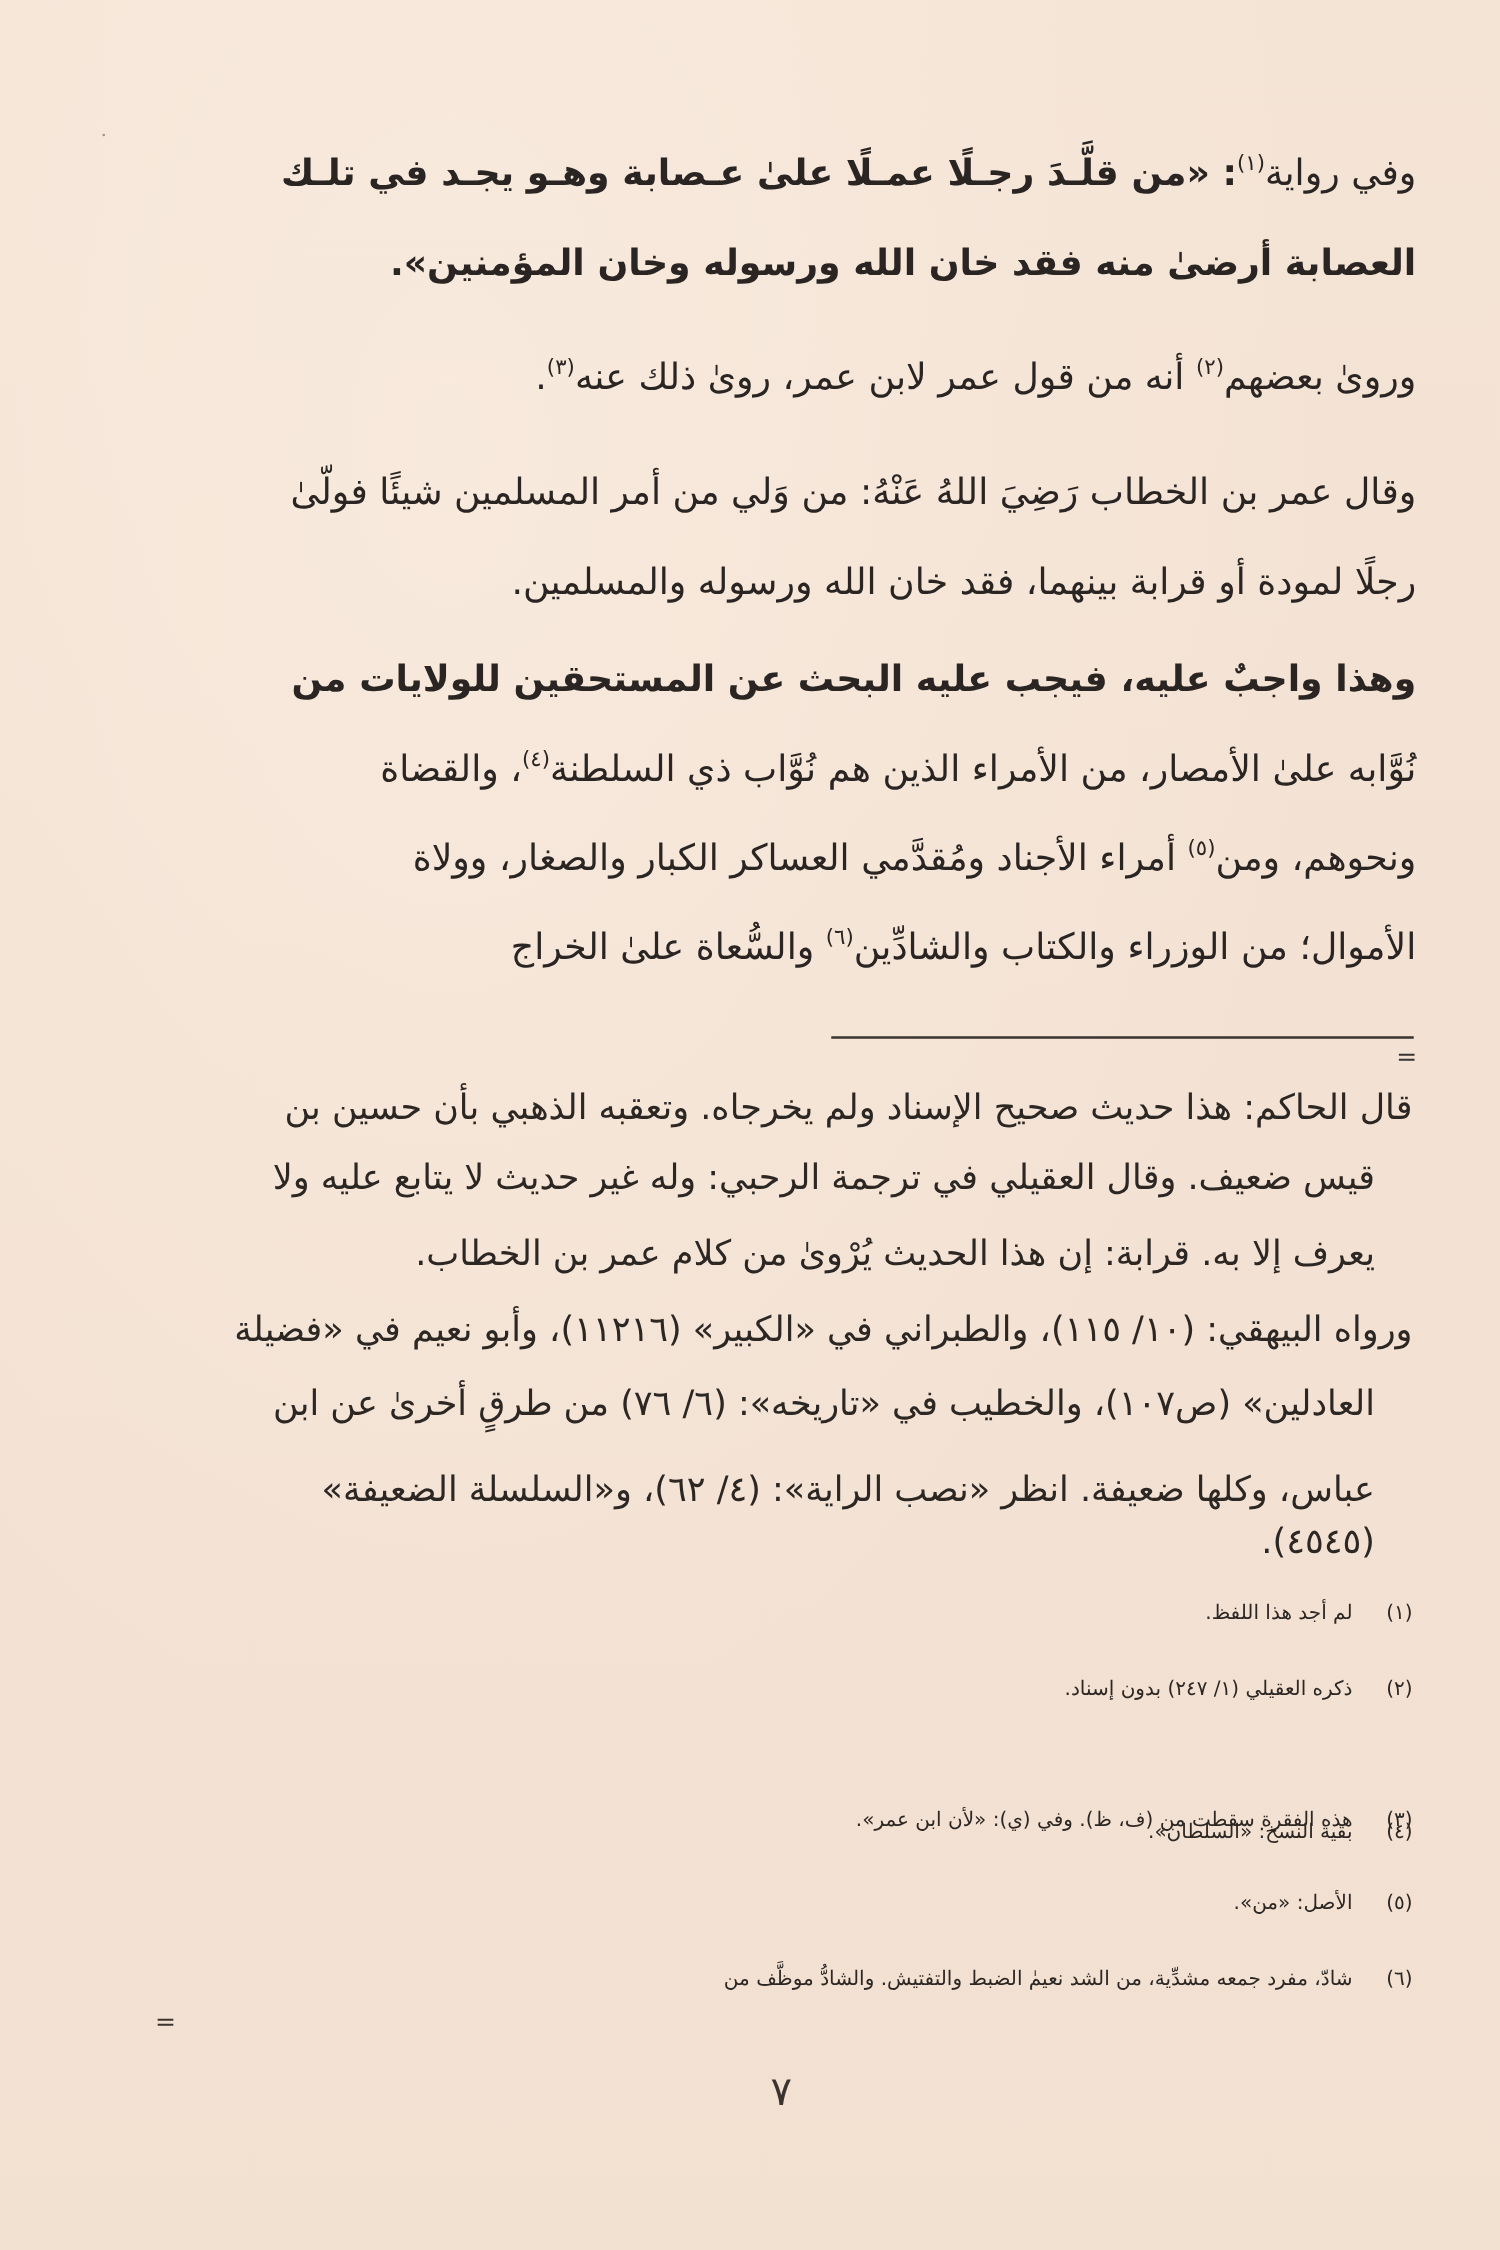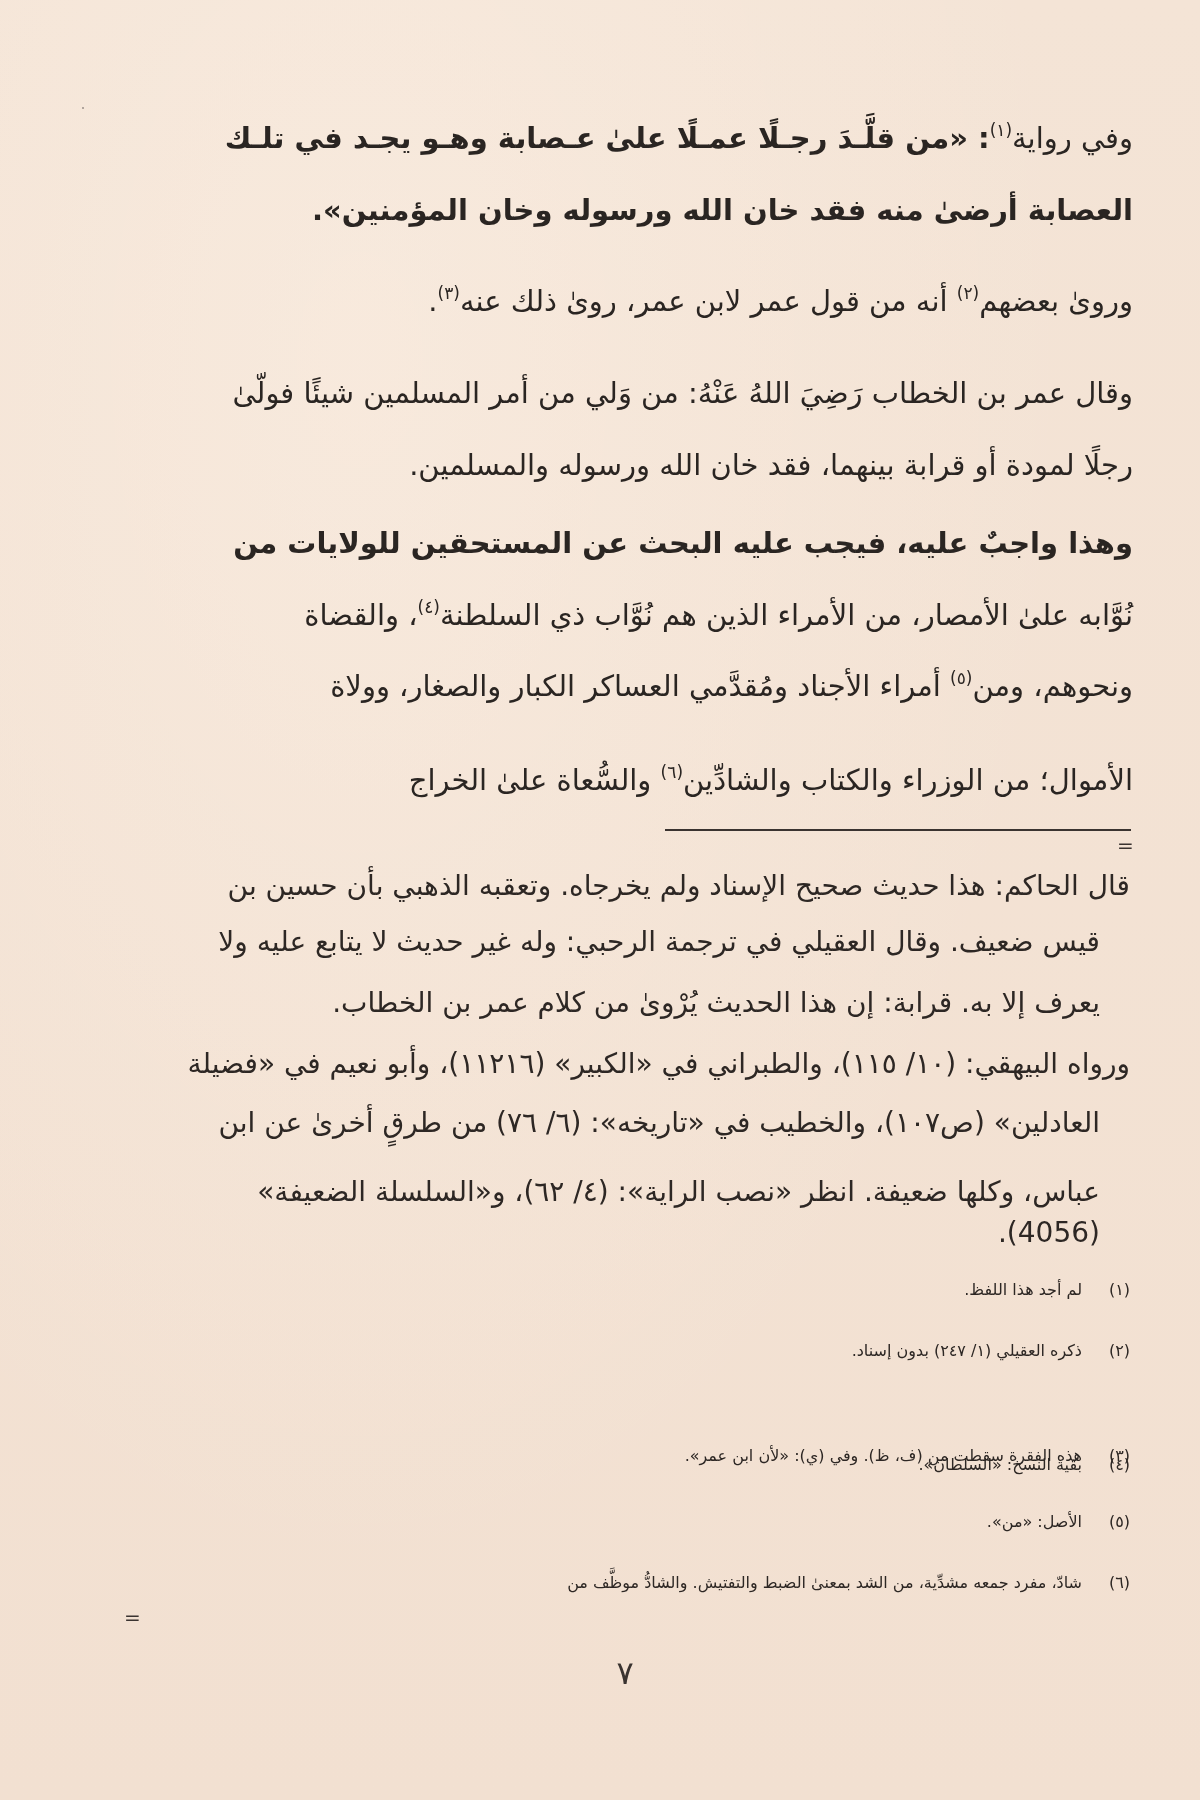--- a/index.html
+++ b/index.html
@@ -139,55 +139,55 @@
     </div>
     <div class="body-line body-text" style="top:523px;font-weight:bold;">
       <span>وهذا واجبٌ عليه، فيجب عليه البحث عن المستحقين للولايات من</span>
     </div>
     <div class="body-line body-text" style="top:595px;">
       <span>نُوَّابه علىٰ الأمصار، من الأمراء الذين هم نُوَّاب ذي السلطنة</span><sup class="ref">(٤)</sup><span>، والقضاة</span>
     </div>
     <div class="body-line body-text" style="top:666px;">
       <span>ونحوهم، ومن</span><sup class="ref">(٥)</sup><span> أمراء الأجناد ومُقدَّمي العساكر الكبار والصغار، وولاة</span>
     </div>
-    <div class="body-line body-text" style="top:737px;margin-top:23px;">
+    <div class="body-line body-text" style="top:737px;">
       <span>الأموال؛ من الوزراء والكتاب والشادِّين</span><sup class="ref">(٦)</sup><span> والسُّعاة علىٰ الخراج</span>
     </div>
   </div>
 
   <div class="rule"></div>
   <div class="cont-mark" style="left:1117px; top:838px;">=</div>
 
   <div>
     <div class="fn-text" style="top:868px;">قال الحاكم: هذا حديث صحيح الإسناد ولم يخرجاه. وتعقبه الذهبي بأن حسين بن</div>
     <div class="fn-text" style="top:924px; right:100px;">قيس ضعيف. وقال العقيلي في ترجمة الرحبي: وله غير حديث لا يتابع عليه ولا</div>
     <div class="fn-text" style="top:985px; right:100px;">يعرف إلا به. قرابة: إن هذا الحديث يُرْوىٰ من كلام عمر بن الخطاب.</div>
     <div class="fn-text" style="top:1046px;">ورواه البيهقي: (١٠/ ١١٥)، والطبراني في «الكبير» (١١٢١٦)، وأبو نعيم في «فضيلة</div>
     <div class="fn-text" style="top:1105px; right:100px;">العادلين» (ص١٠٧)، والخطيب في «تاريخه»: (٦/ ٧٦) من طرقٍ أخرىٰ عن ابن</div>
     <div class="fn-text" style="top:1162px; right:100px;margin-top:12px;">عباس، وكلها ضعيفة. انظر «نصب الراية»: (٤/ ٦٢)، و«السلسلة الضعيفة»</div>
-    <div class="fn-text" style="top:1215px; right:100px;">(4056).</div>
+    <div class="fn-text" style="top:1215px; right:100px;">(٤٥٤٥).</div>
   </div>
 
   <div>
     <div class="fn-note" style="top:1272px;">
       <span class="fn-num">(١)</span><span>لم أجد هذا اللفظ.</span>
     </div>
     <div class="fn-note" style="top:1333px;">
       <span class="fn-num">(٢)</span><span>ذكره العقيلي (١/ ٢٤٧) بدون إسناد.</span>
     </div>
     <div class="fn-note" style="top:1390px;margin-top:48px;">
       <span class="fn-num">(٣)</span><span>هذه الفقرة سقطت من (ف، ظ). وفي (ي): «لأن ابن عمر».</span>
     </div>
     <div class="fn-note" style="top:1447px;">
       <span class="fn-num">(٤)</span><span>بقية النسخ: «السلطان».</span>
     </div>
     <div class="fn-note" style="top:1504px;">
       <span class="fn-num">(٥)</span><span>الأصل: «من».</span>
     </div>
     <div class="fn-note" style="top:1565px;">
-      <span class="fn-num">(٦)</span><span>شادّ، مفرد جمعه مشدِّية، من الشد بمعنىٰ الضبط والتفتيش. والشادُّ موظَّف من</span>
+      <span class="fn-num">(٦)</span><span>شادّ، مفرد جمعه مشدِّية، من الشد نعيمٰ الضبط والتفتيش. والشادُّ موظَّف من</span>
     </div>
   </div>
 
   <div class="cont-mark" style="left:124px; top:1610px;">=</div>
 
   <div class="page-number">٧</div>
 </div>
 
 </body></html>

